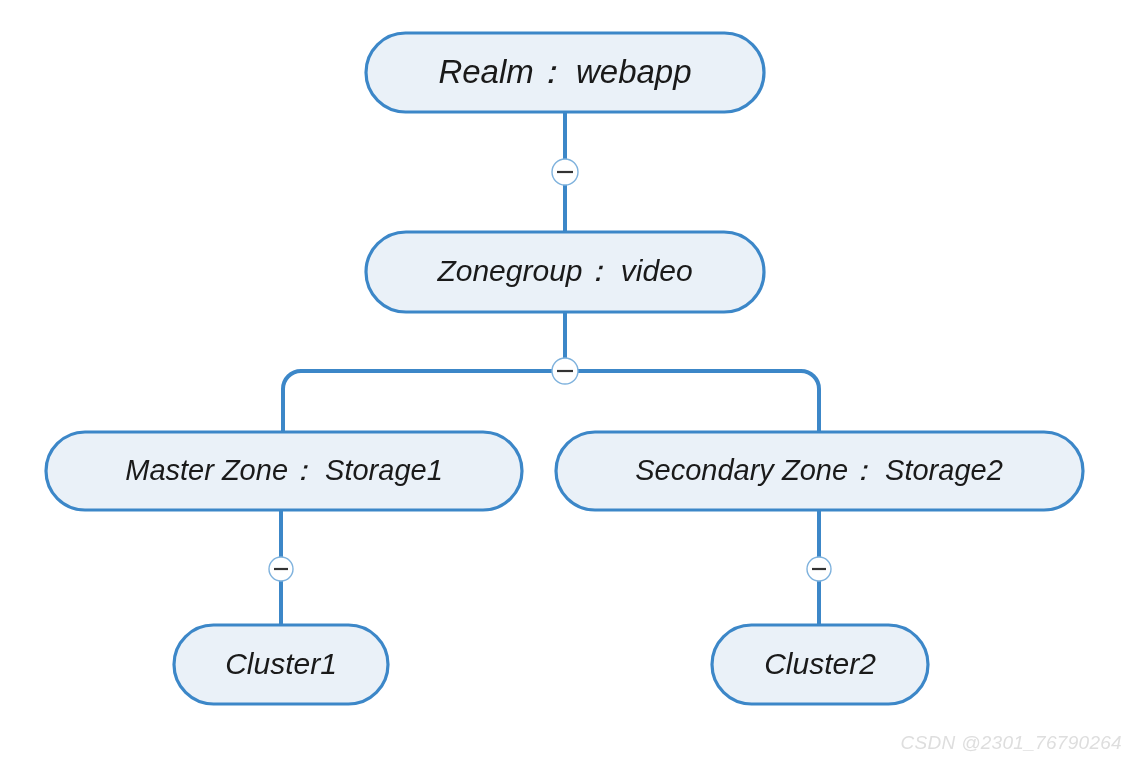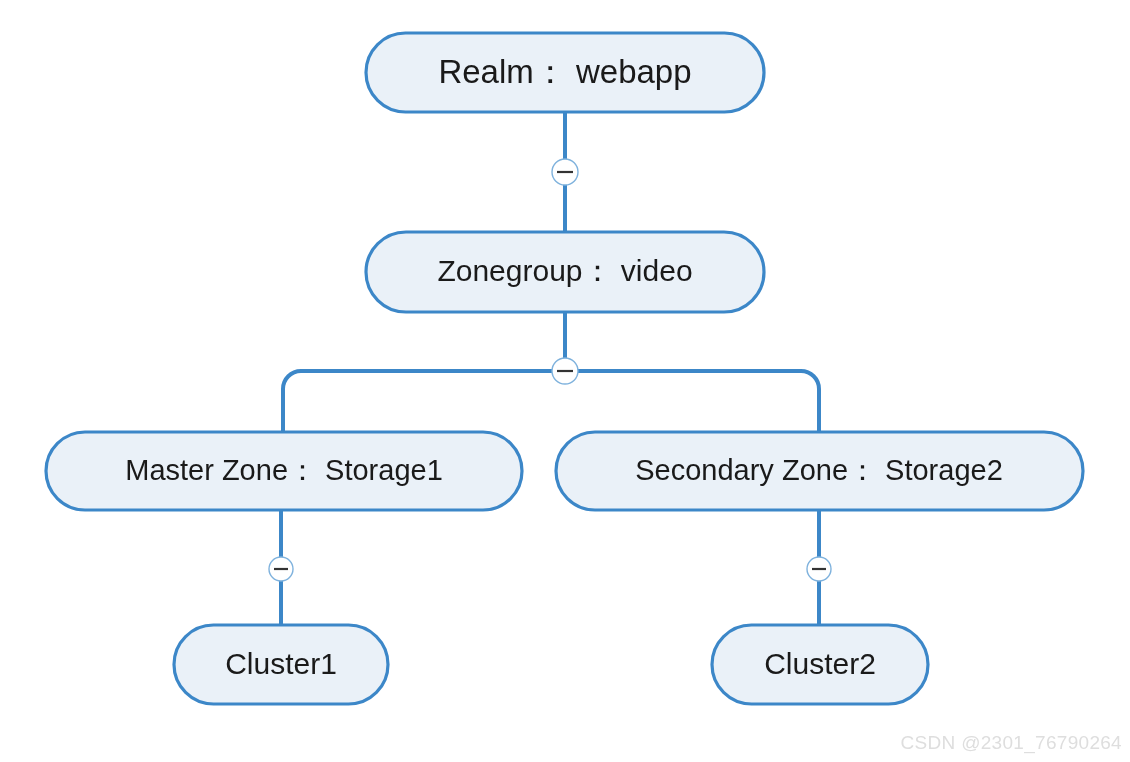--- a/index.html
+++ b/index.html
@@ -9,20 +9,21 @@
   }
   body {
     font-family: "Liberation Sans", "DejaVu Sans", sans-serif;
   }
   #canvas {
     position: relative;
     width: 1130px;
     height: 762px;
     background: #ffffff;
     overflow: hidden;
+    font-style: italic;
   }
   #diagram-svg {
     position: absolute;
     left: 0;
     top: 0;
     width: 1130px;
     height: 762px;
   }
   .node-label {
     font-family: "Liberation Sans", "DejaVu Sans", sans-serif;

